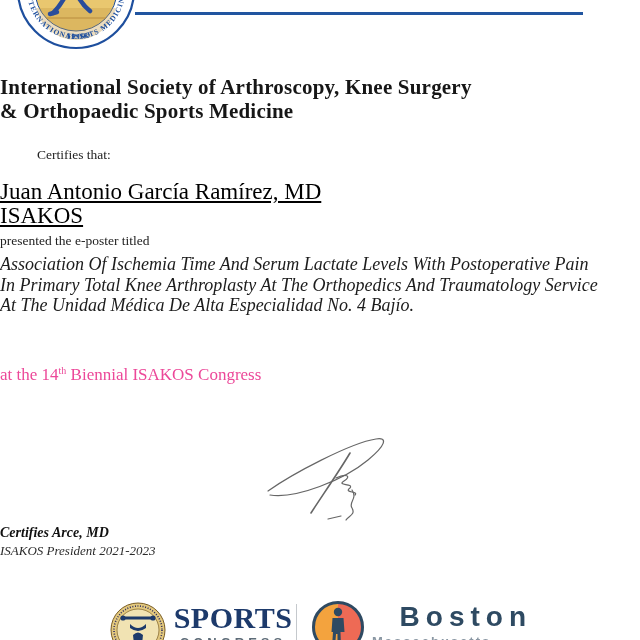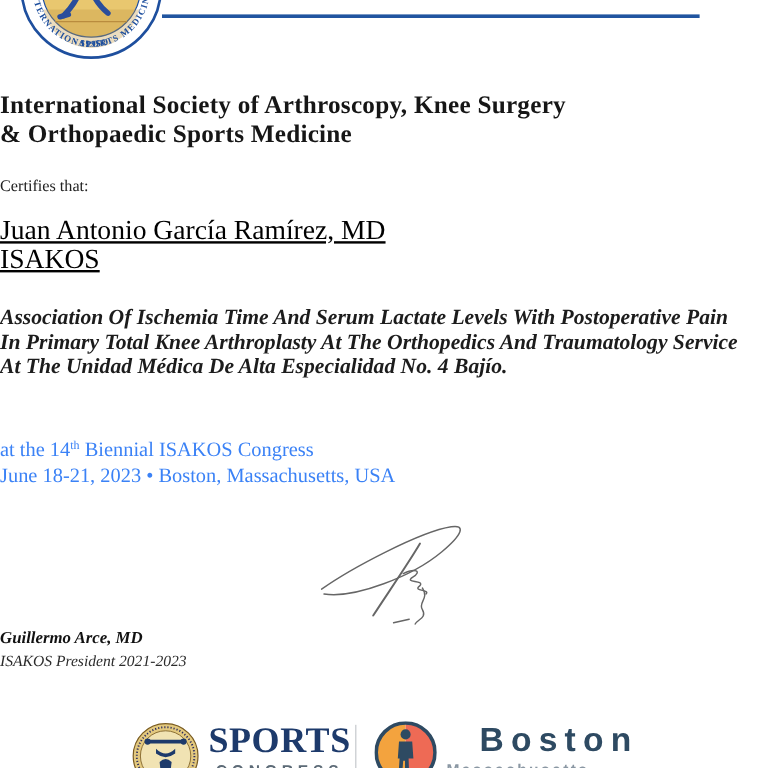--- a/index.html
+++ b/index.html
@@ -6,25 +6,25 @@
   .page{
     position:relative;width:640px;height:640px;background:#ffffff;
     overflow:hidden;font-family:"Liberation Serif", serif;color:#1a1a1a;
   }
   .abs-center{position:absolute;left:0;right:0;}
 
   .top-seal{position:absolute;left:0;top:0;}
   .top-rule{position:absolute;left:135px;top:12px;width:448px;height:3px;background:#2155a0;}
 
   .org-title{top:76px;font-size:21px;line-height:23.5px;font-weight:bold;letter-spacing:.2px;color:#161616;}
-  .certifies{top:147px;font-size:13.5px;color:#222;}
+  .certifies{top:147px;font-size:13.5px;color:#222;padding-left:37px;}
   .name-block{top:180px;font-size:23px;line-height:23.5px;color:#000;text-decoration:underline;}
   .presented{top:233px;font-size:13.5px;color:#222;}
-  .poster-title{top:254px;font-style:italic;font-size:18px;line-height:20.5px;color:#1c1c1c;white-space:nowrap;font-weight:bold;}
-  .congress{top:364px;font-size:17px;line-height:21.5px;color:#3b82f6;}
+  .poster-title{top:254px;font-style:italic;font-size:18px;line-height:20.5px;color:#1c1c1c;white-space:nowrap;}
+  .congress{top:364px;font-size:17px;line-height:21.5px;color:#ec4899;}
   .congress sup{font-size:10px;vertical-align:6px;line-height:0;}
 
   .signature-svg{position:absolute;left:252px;top:434px;}
   .signer-name{top:525px;font-size:14px;font-weight:bold;font-style:italic;color:#111;}
   .signer-title{top:543px;font-size:13px;font-style:italic;color:#2b2b2b;}
 
   .footer-seal{position:absolute;left:110px;top:602px;}
   .isakos-block{position:absolute;left:168px;top:602px;width:130px;text-align:center;}
   .isakos-wordmark{font-family:"Liberation Serif", serif;font-weight:700;font-size:30px;line-height:31px;letter-spacing:.5px;color:#1d3a6b;}
   .isakos-subtext{font-family:"Liberation Sans", sans-serif;font-weight:700;font-size:13px;letter-spacing:4px;color:#5d6b77;margin-top:2px;}
@@ -70,43 +70,43 @@
     <div>&amp; Orthopaedic Sports Medicine</div>
   </div>
 
   <div class="abs-center certifies">Certifies that:</div>
 
   <div class="abs-center name-block">
     <div>Juan Antonio García Ramírez, MD</div>
     <div>ISAKOS</div>
   </div>
 
+  <div class="abs-center presented">presented the e-poster titled</div>
 
   <div class="abs-center poster-title">
     <div>Association Of Ischemia Time And Serum Lactate Levels With Postoperative Pain</div>
     <div>In Primary Total Knee Arthroplasty At The Orthopedics And Traumatology Service</div>
     <div>At The Unidad Médica De Alta Especialidad No. 4 Bajío.</div>
   </div>
 
   <div class="abs-center congress">
     <div><span>at the 14</span><sup>th</sup><span> Biennial ISAKOS Congress</span></div>
-    <div>June 18-21, 2023 • Boston, Massachusetts, USA</div>
   </div>
 
   <svg class="signature-svg" width="160" height="95" viewBox="0 0 160 95">
     <g fill="none" stroke="#666666" stroke-width="1.2" stroke-linecap="round">
       <path d="M 16,57 C 40,40 98,9 124,5 C 136,3 134,11 116,26 C 92,46 44,65 18,61"></path>
       <path d="M 59,79 C 70,62 88,36 98,19" stroke-width="1.6"></path>
       <path d="M 84,44 c 10,-5 16,-2 8,3 c -8,5 10,2 6,7 c -7,5 9,3 5,7"></path>
       <path d="M 100,56 c 6,9 -4,12 0,18 c 4,7 -4,8 -6,12"></path>
       <path d="M 76,85 L 89,82"></path>
     </g>
   </svg>
 
-  <div class="abs-center signer-name">Guillermo Arce, MD</div>
+  <div class="abs-center signer-name">Certifies Arce, MD</div>
   <div class="abs-center signer-title">ISAKOS President 2021-2023</div>
 
   <svg class="footer-seal" width="56" height="56" viewBox="0 0 56 56">
     <circle cx="28" cy="28" r="27" stroke="#7a5c22" stroke-width="1" fill="#e3c97f"></circle>
     <circle cx="28" cy="28" r="24" fill="none" stroke="#2c2c5e" stroke-width="1.6" stroke-dasharray="1,1.6"></circle>
     <circle cx="28" cy="28" r="21" fill="#f1e3b3" stroke="#7a5c22" stroke-width="0.7"></circle>
     <g>
       <line x1="13" y1="16" x2="43" y2="16" stroke="#1d3a6b" stroke-width="3" stroke-linecap="round"></line>
       <circle cx="13" cy="16" r="2.6" fill="#1d3a6b"></circle>
       <circle cx="43" cy="16" r="2.6" fill="#1d3a6b"></circle>

